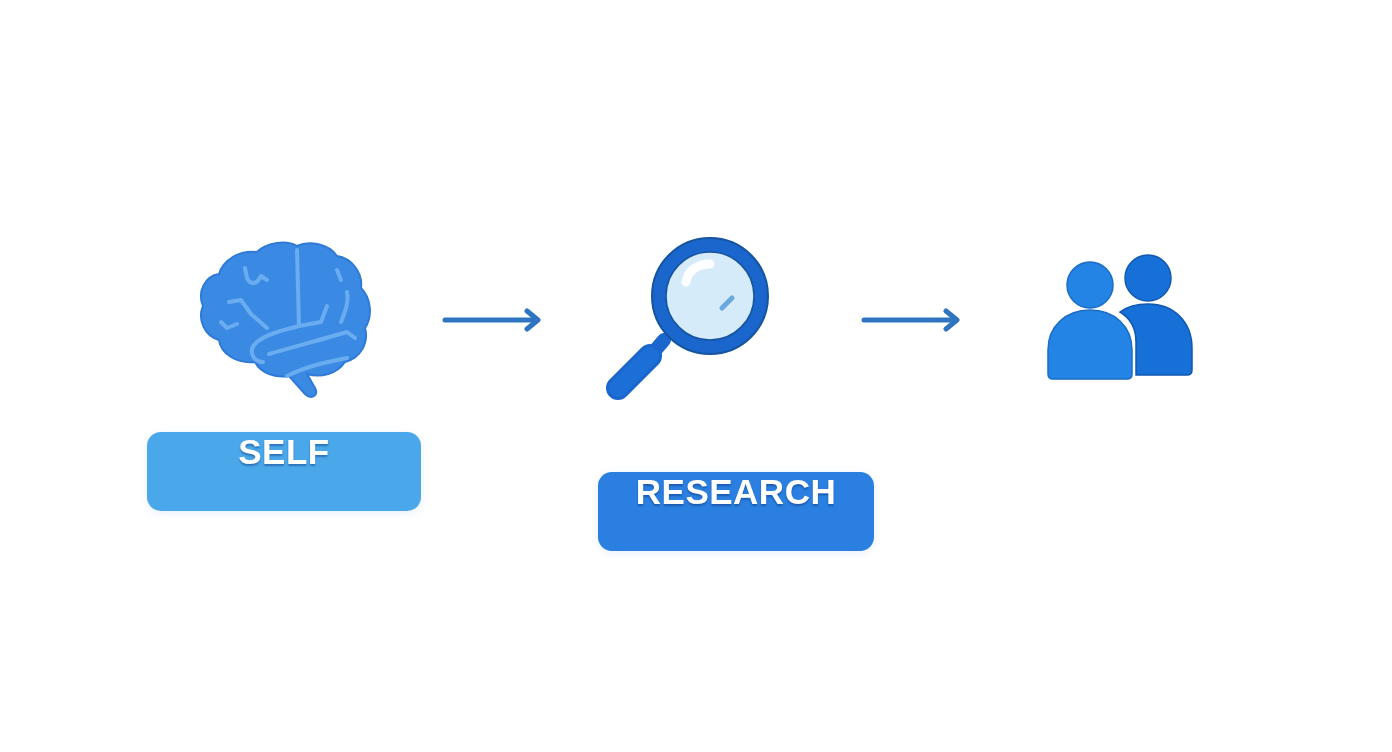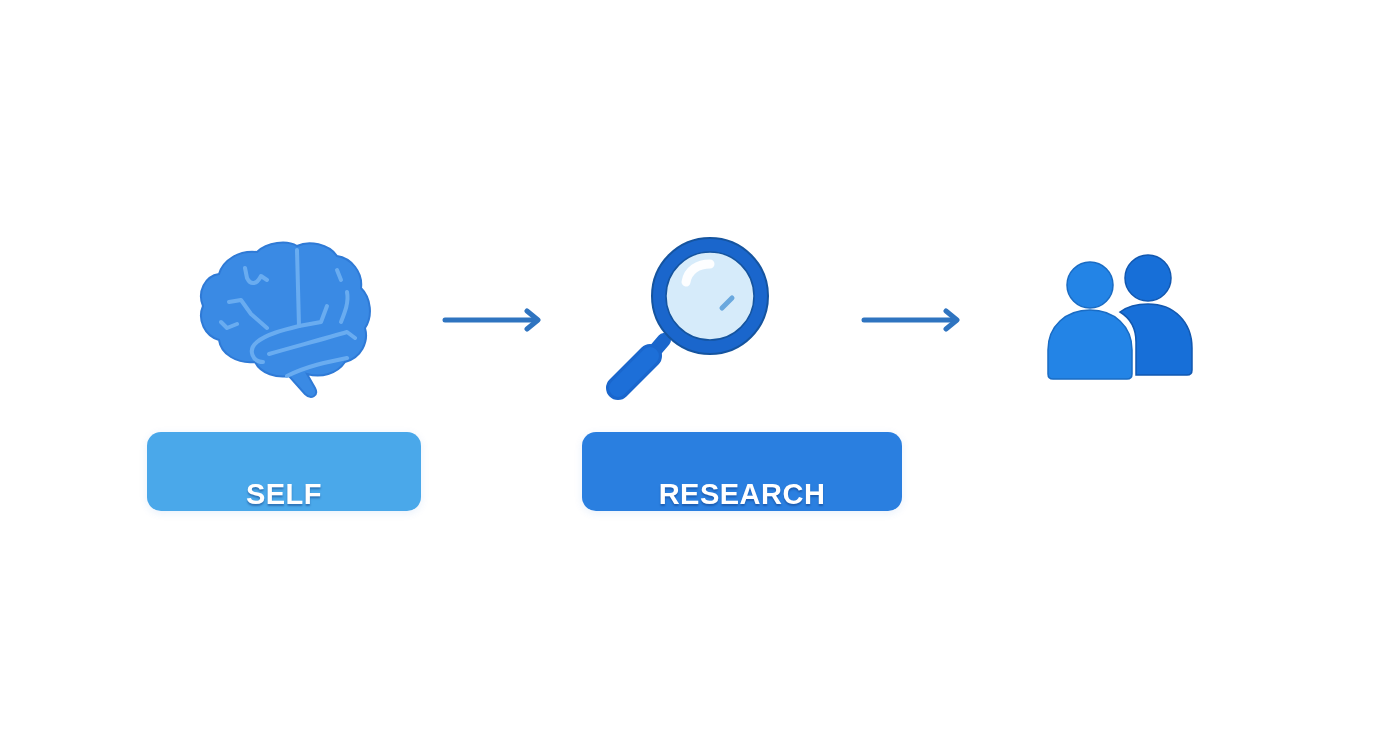--- a/index.html
+++ b/index.html
@@ -25,32 +25,32 @@
       width: 100%;
       height: 100%;
       display: block;
     }
     .step-label {
       position: absolute;
       top: 432px;
       height: 79px;
       border-radius: 14px;
       display: flex;
-      align-items: flex-end;
+      align-items: flex-start;
       justify-content: center;
       color: #ffffff;
       font-weight: 700;
-      font-size: 29px;
+      font-size: 35px;
       letter-spacing: 0.5px;
       box-shadow: 0 2px 8px rgba(30, 110, 220, 0.10);
       text-shadow: 0 2px 2px rgba(10, 50, 120, 0.45);
       cursor: default;
     }
     .step-label.self     { left: 147px; width: 274px; }
-    .step-label.research { left: 582px; width: 320px; }
+    .step-label.research { left: 598px; width: 276px; margin-top: 40px; }
     .step-label.connect  { left: 982px; width: 275px; }
 
     .arrow {
       position: absolute;
       height: 24px;
     }
     .arrow svg { width: 100%; height: 100%; display: block; }
   </style>
 </head>
 <body>

